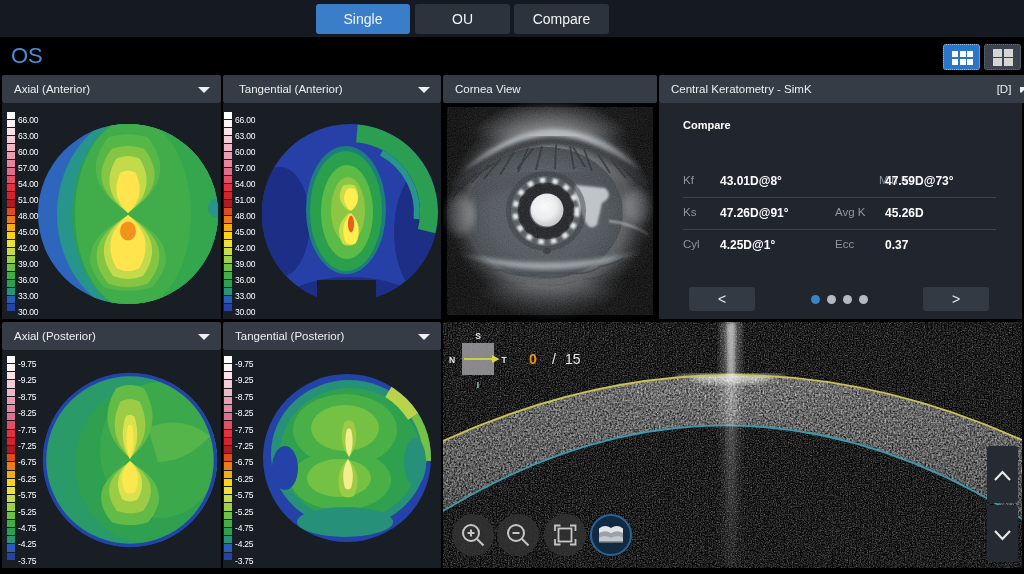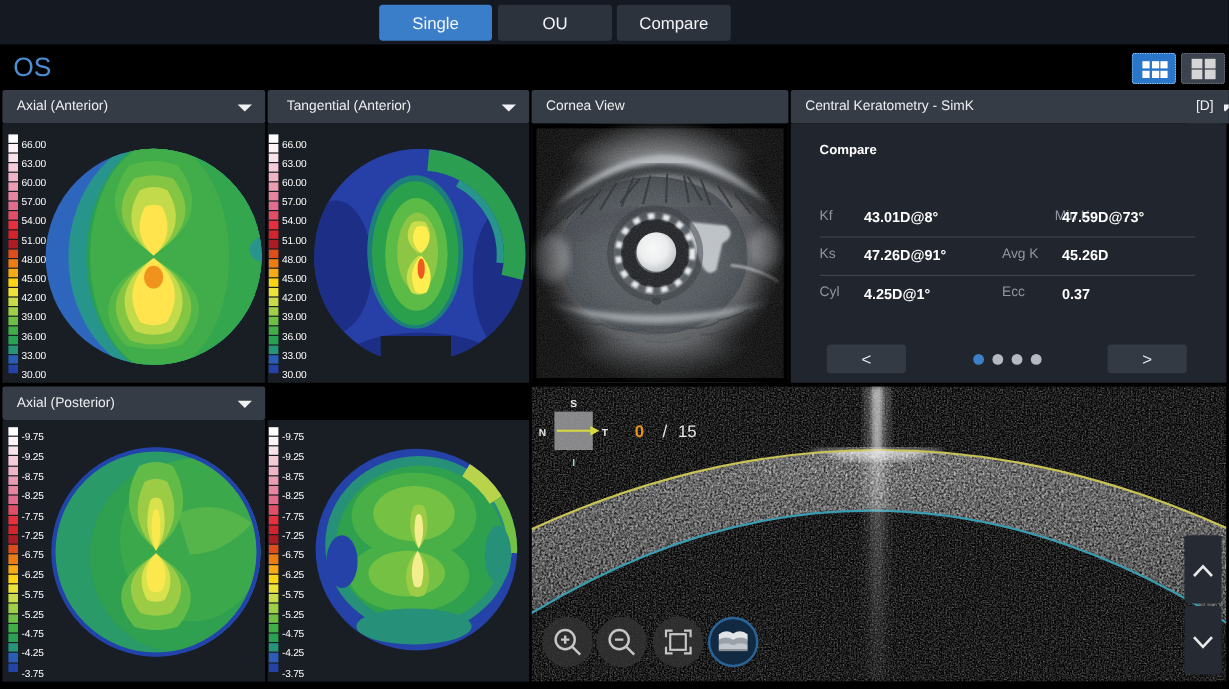--- a/index.html
+++ b/index.html
@@ -348,20 +348,24 @@
     <div style="position:absolute;left:18px;top:408.2px;font-size:8.5px;line-height:10px;letter-spacing:-0.2px;color:#fff">-8.25</div>
     <div style="position:absolute;left:18px;top:424.6px;font-size:8.5px;line-height:10px;letter-spacing:-0.2px;color:#fff">-7.75</div>
     <div style="position:absolute;left:18px;top:441.0px;font-size:8.5px;line-height:10px;letter-spacing:-0.2px;color:#fff">-7.25</div>
     <div style="position:absolute;left:18px;top:457.4px;font-size:8.5px;line-height:10px;letter-spacing:-0.2px;color:#fff">-6.75</div>
     <div style="position:absolute;left:18px;top:473.8px;font-size:8.5px;line-height:10px;letter-spacing:-0.2px;color:#fff">-6.25</div>
     <div style="position:absolute;left:18px;top:490.2px;font-size:8.5px;line-height:10px;letter-spacing:-0.2px;color:#fff">-5.75</div>
     <div style="position:absolute;left:18px;top:506.6px;font-size:8.5px;line-height:10px;letter-spacing:-0.2px;color:#fff">-5.25</div>
     <div style="position:absolute;left:18px;top:523.0px;font-size:8.5px;line-height:10px;letter-spacing:-0.2px;color:#fff">-4.75</div>
     <div style="position:absolute;left:18px;top:539.4px;font-size:8.5px;line-height:10px;letter-spacing:-0.2px;color:#fff">-4.25</div>
     <div style="position:absolute;left:18px;top:555.8px;font-size:8.5px;line-height:10px;letter-spacing:-0.2px;color:#fff">-3.75</div>
+    <div style="position:absolute;left:223px;top:322px;width:218px;height:28px;background:#363c46;border-radius:2px">
+      <div style="position:absolute;left:12px;top:7px;font-size:11.5px;line-height:14px;color:#eceef1">Tangential (Posterior)</div>
+      <div style="position:absolute;right:11px;top:12px;width:0;height:0;border-left:6px solid transparent;border-right:6px solid transparent;border-top:6px solid #eef0f3"></div>
+    </div>
     <div class="abs" style="left:223px;top:350px;width:218px;height:218px;background:#191d24"></div>
     <div class="abs" style="left:223px;top:350px;width:218px;height:218px"><svg width="218" height="218" viewBox="0 0 218 218">
 <defs>
           <clipPath id="c4">
             <circle cx="124" cy="108" r="84"></circle>
           </clipPath>
         </defs>
 <g clip-path="url(#c4)">
 <rect x="0" y="0" width="218" height="218" fill="#2542a8"></rect>
 <ellipse cx="126" cy="104" rx="78" ry="74" fill="#269178"></ellipse>

